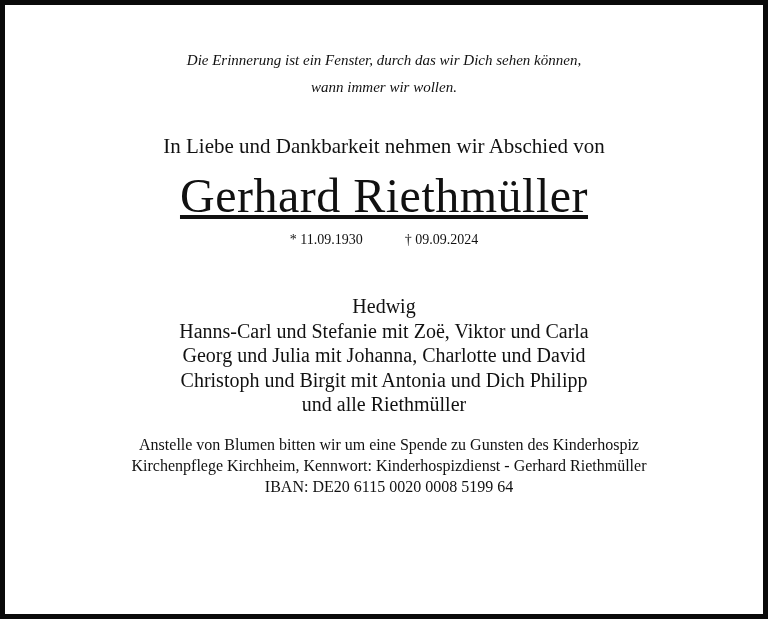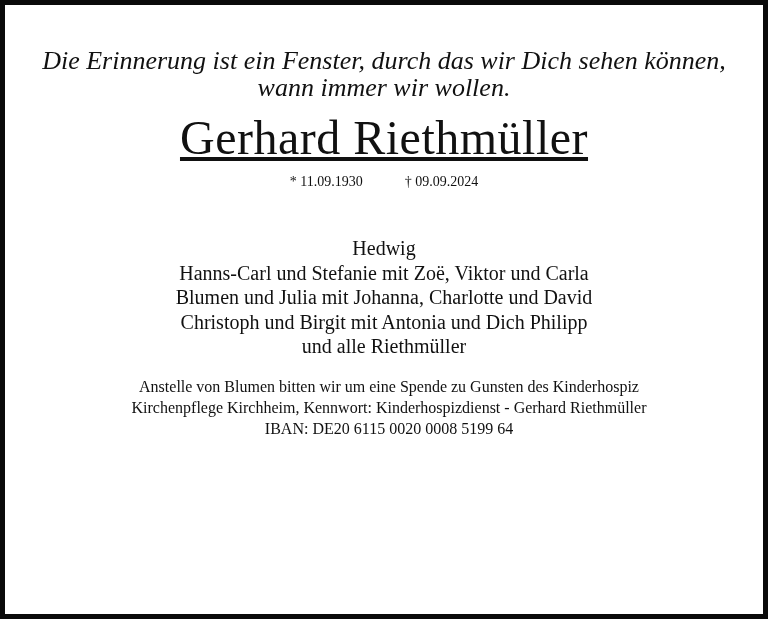--- a/index.html
+++ b/index.html
@@ -19,21 +19,21 @@
     font-family: "Liberation Serif", "DejaVu Serif", serif;
     color: #111111;
   }
   .content {
     width: 100%;
     text-align: center;
   }
   .quote {
     margin-top: 42px;
     font-style: italic;
-    font-size: 26px;
+    font-size: 15px;
     line-height: 27px;
   }
   .intro {
     margin-top: 32px;
     font-size: 21px;
     line-height: 26px;
   }
   .deceased-name {
     margin-top: 13px;
     font-size: 48px;
@@ -73,31 +73,32 @@
 <body>
 
 <div class="page">
   <div class="content">
 
     <div class="quote">
       <div>Die Erinnerung ist ein Fenster, durch das wir Dich sehen können,</div>
       <div>wann immer wir wollen.</div>
     </div>
 
+    <div class="intro">In Liebe und Dankbarkeit nehmen wir Abschied von</div>
 
     <div class="deceased-name">Gerhard Riethmüller</div>
 
     <div class="dates-row">
       <span><span>*</span> <span>11.09.1930</span></span><span class="dates-gap"></span><span><span>†</span> <span>09.09.2024</span></span>
     </div>
 
     <div class="family">
       <div>Hedwig</div>
       <div>Hanns-Carl und Stefanie mit Zoë, Viktor und Carla</div>
-      <div>Blumen und Julia mit Johanna, Charlotte und David</div>
+      <div>Georg und Julia mit Johanna, Charlotte und David</div>
       <div>Christoph und Birgit mit Antonia und Dich Philipp</div>
       <div>und alle Riethmüller</div>
     </div>
 
 
     <div class="donation">
       <div>Anstelle von Blumen bitten wir um eine Spende zu Gunsten des Kinderhospiz</div>
       <div>Kirchenpflege Kirchheim, Kennwort: Kinderhospizdienst - Gerhard Riethmüller</div>
       <div>IBAN: DE20 6115 0020 0008 5199 64</div>
     </div>

